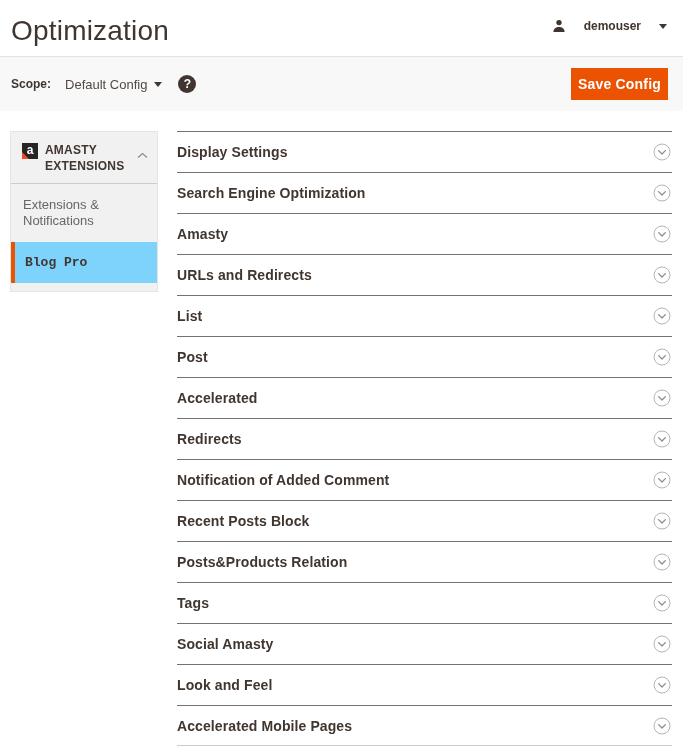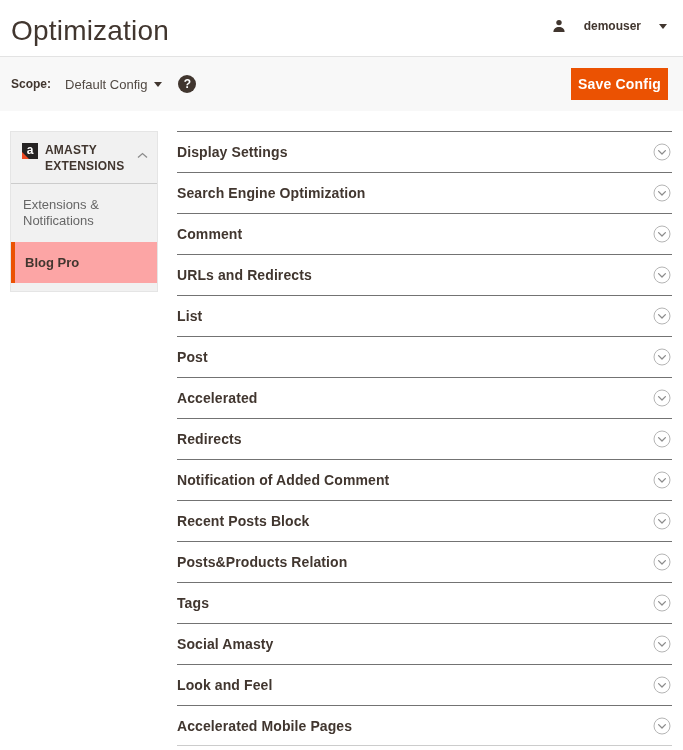--- a/index.html
+++ b/index.html
@@ -64,22 +64,22 @@
   .sidebar-title {
     font-size: 12px; font-weight: 700; color: #41362f; line-height: 1.35; letter-spacing: .2px;
     text-transform: uppercase; width: 84px;
   }
   .sidebar-chevron { margin-left: auto; margin-top: 3px; }
   .sidebar-item {
     display: block; padding: 13px 8px 13px 12px; font-size: 13px; color: #666;
     text-decoration: none; cursor: pointer; line-height: 1.2;
   }
   .sidebar-item.active {
-    background: #fca5a5; border-left: 4px solid #eb5202; padding-left: 10px;
-    color: #41362f; font-weight: 600;
+    background: #7dd3fc; border-left: 4px solid #eb5202; padding-left: 10px;
+    color: #41362f; font-weight: 600; font-family: Liberation Mono, monospace;
   }
 
   
   .sections { flex: 1; margin-left: 19px; }
   .section-row {
     display: flex; align-items: center; justify-content: space-between;
     height: 41px; border-top: 1px solid #737373; cursor: pointer;
   }
   .section-row:last-child { border-bottom: 1px solid #ccc; }
   .section-label { font-size: 14px; font-weight: 600; color: #41362f; letter-spacing: .1px; }
@@ -146,21 +146,21 @@
     <span class="section-label">Search Engine Optimization</span>
     <span class="chevron-circle">
       <svg width="18" height="18" viewBox="0 0 18 18">
         <circle cx="9" cy="9" r="8" fill="none" stroke="#b5b5b5" stroke-width="1"></circle>
         <path d="M5.6 7.6 L9 11 L12.4 7.6" fill="none" stroke="#8c8c8c" stroke-width="1.3" stroke-linecap="round" stroke-linejoin="round"></path>
       </svg>
     </span>
   </div>
 
   <div class="section-row">
-    <span class="section-label">Comment</span>
+    <span class="section-label">Amasty</span>
     <span class="chevron-circle">
       <svg width="18" height="18" viewBox="0 0 18 18">
         <circle cx="9" cy="9" r="8" fill="none" stroke="#b5b5b5" stroke-width="1"></circle>
         <path d="M5.6 7.6 L9 11 L12.4 7.6" fill="none" stroke="#8c8c8c" stroke-width="1.3" stroke-linecap="round" stroke-linejoin="round"></path>
       </svg>
     </span>
   </div>
 
   <div class="section-row">
     <span class="section-label">URLs and Redirects</span>

